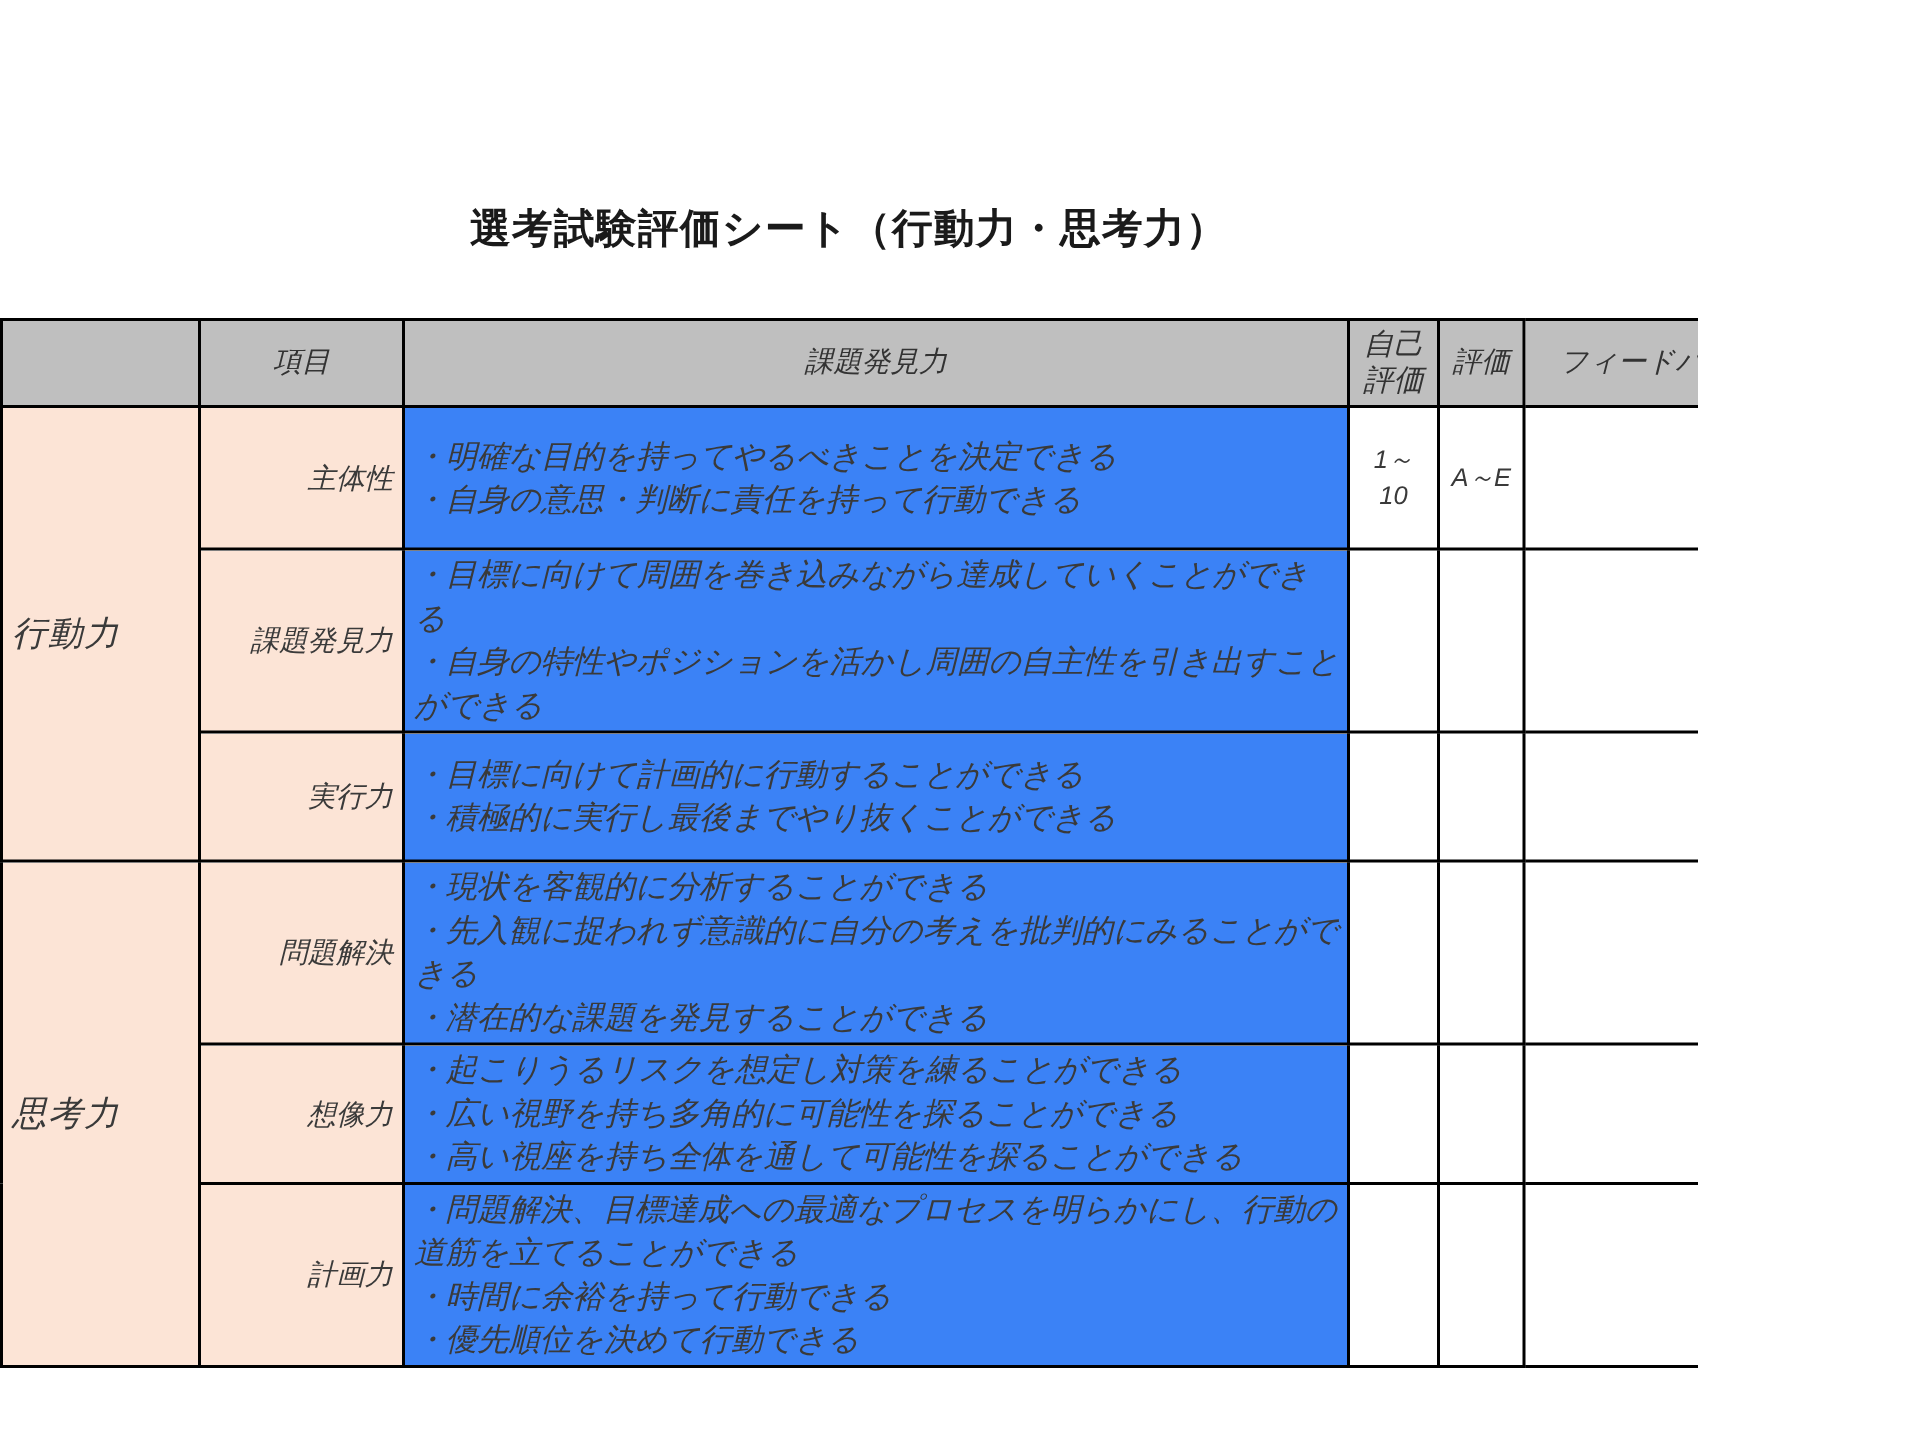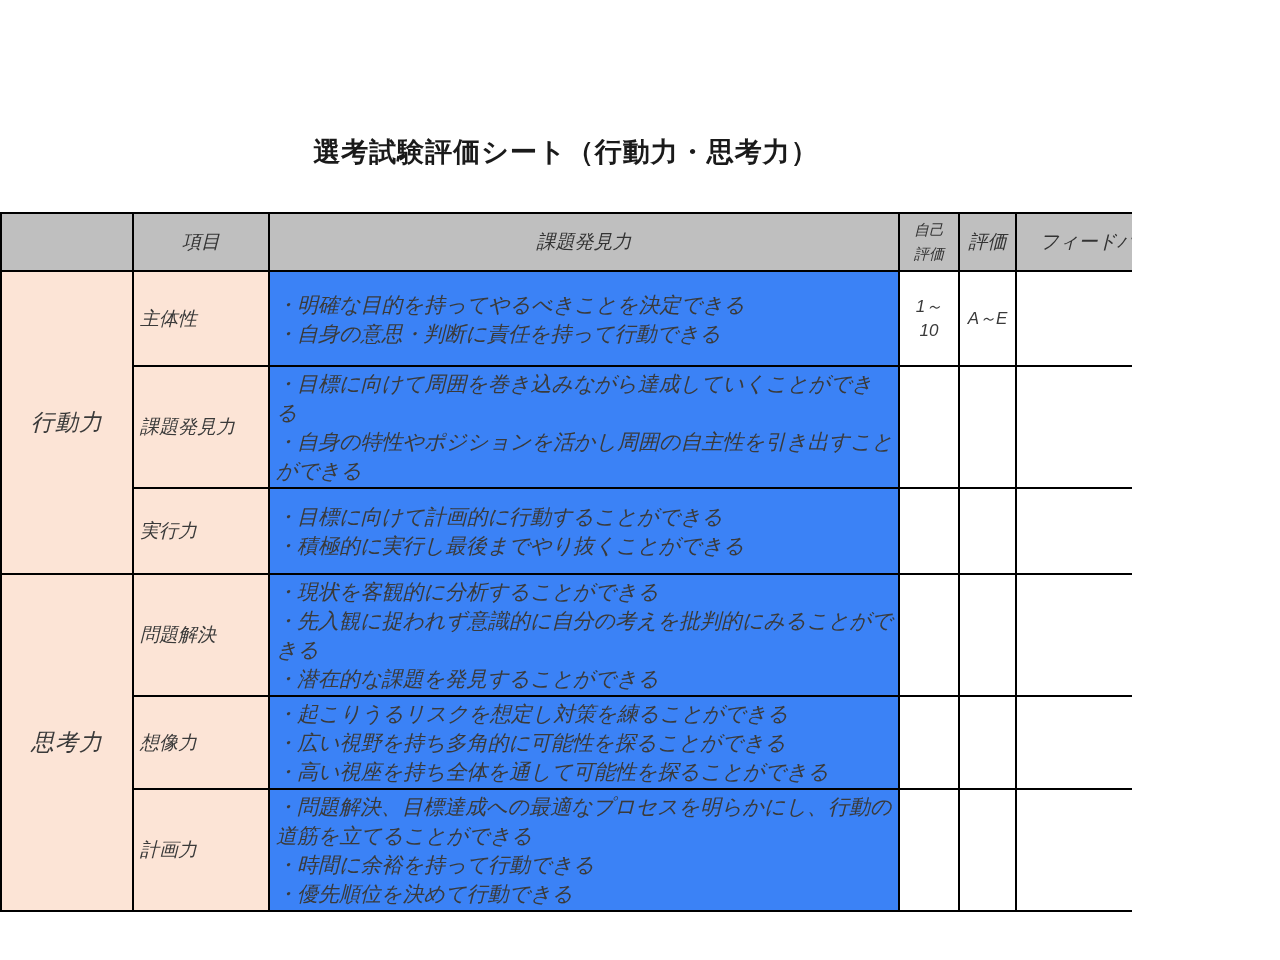--- a/index.html
+++ b/index.html
@@ -67,31 +67,31 @@
   tr.r-6    { height: 118px; }
 
   .eval-table thead th {
     background: var(--header-bg);
     font-weight: normal;
     text-align: center;
     font-size: 19px;
     line-height: 24px;
     color: #333333;
   }
-  .eval-table thead th.h-self { font-size: 15px; }
+  .eval-table thead th.h-self { font-size: 20px; }
 
   td.cell-group {
     background: var(--category-bg);
-    text-align: center;
+    text-align: left;
     font-size: 23px;
     letter-spacing: 1px;
   }
   td.cell-item {
     background: var(--category-bg);
-    text-align: left;
+    text-align: right;
     font-size: 19px;
   }
   td.cell-criteria {
     background: #3b82f6;
     text-align: left;
     font-size: 21px;
     line-height: 29px;
     padding-left: 6px;
     padding-right: 4px;
   }

